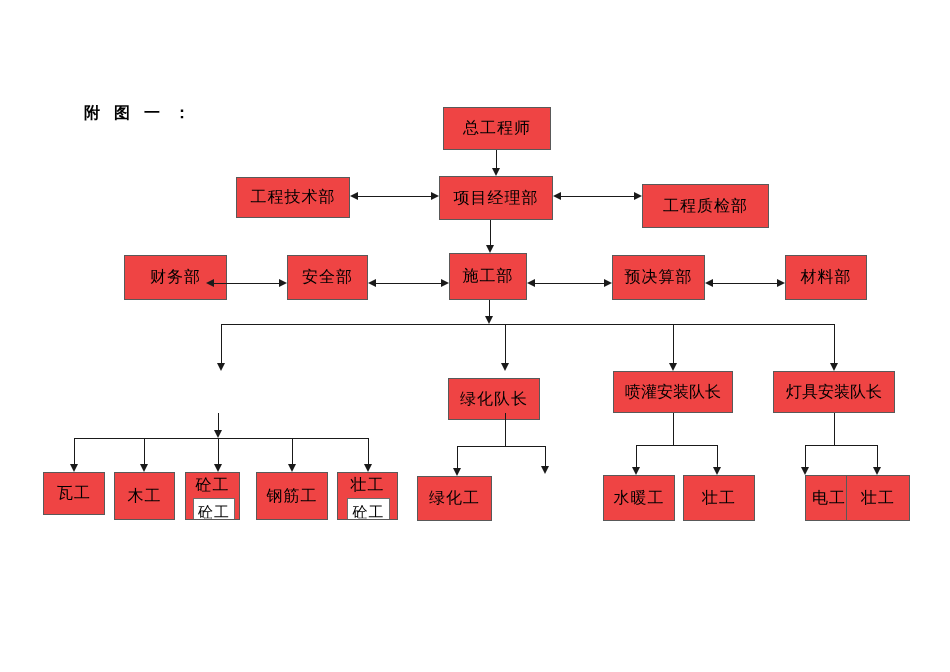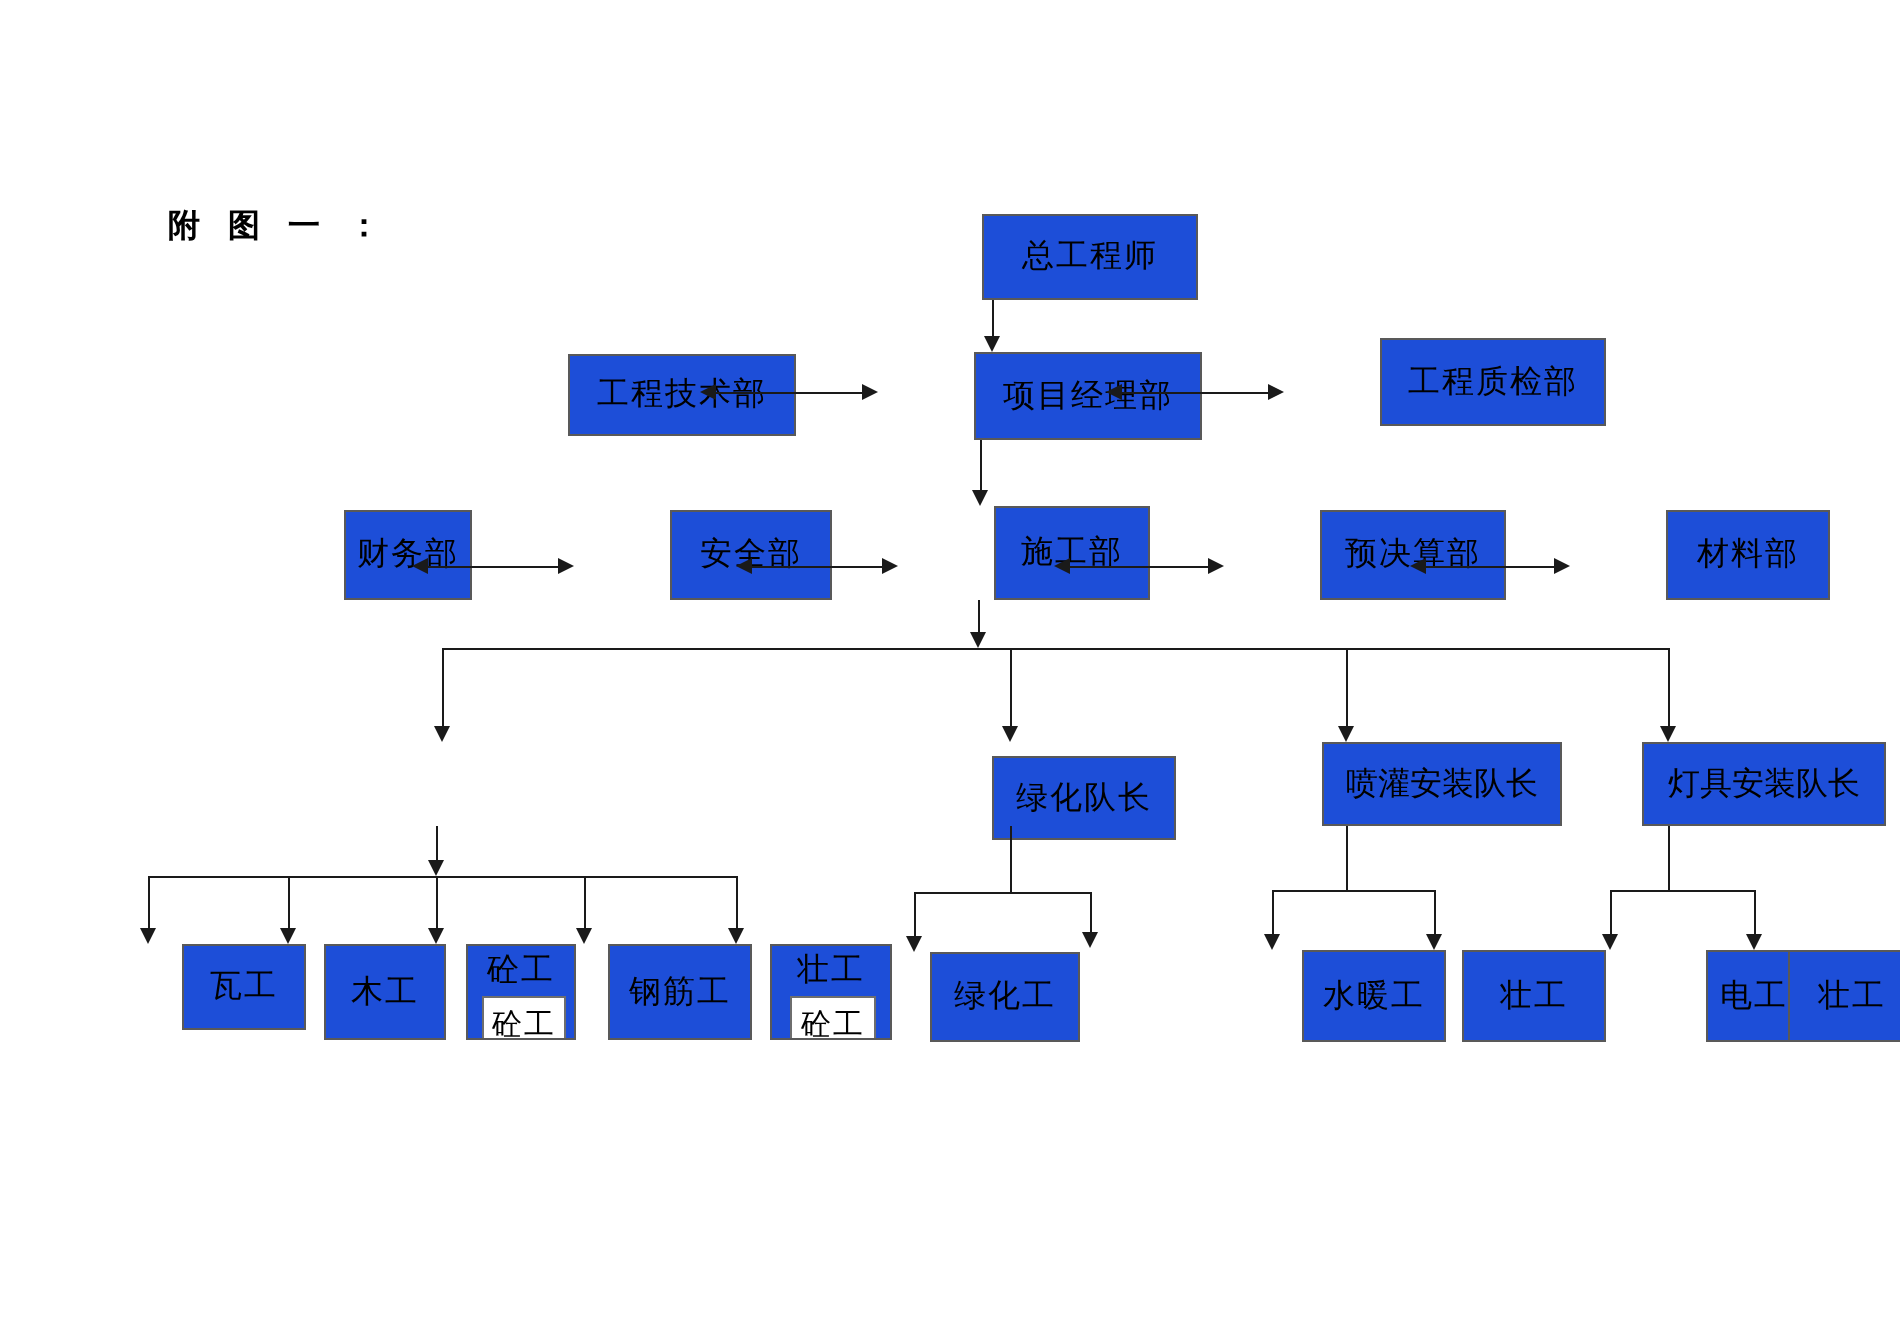--- a/index.html
+++ b/index.html
@@ -12,26 +12,25 @@
     overflow:hidden;
   }
   .fig-label{
     position:absolute;left:84px;top:103px;
     font-size:16px;font-weight:bold;letter-spacing:5px;
     color:#000;white-space:nowrap;
   }
   .node{
     position:absolute;
     border:1px solid #595959;
-    background:#1d4ed8;
+    background:#ef4444;
     display:flex;align-items:center;justify-content:center;
     font-size:16px;letter-spacing:1px;
     box-sizing:border-box;
     white-space:nowrap;
-    margin-left:48px;
   }
   .node.two-line{flex-direction:column;font-size:14px;line-height:1.2;letter-spacing:0;}
   .node.nested{display:block;overflow:hidden;text-align:center;}
   .node.nested .top-label{display:block;margin-top:2px;font-size:16px;}
   .inner-box{
     position:absolute;left:7px;right:4px;top:25px;height:32px;
     border:1px solid #6e6e6e;background:#fff;
     font-size:15px;text-align:center;padding-top:4px;
     box-sizing:border-box;
   }
@@ -51,25 +50,25 @@
   <div class="node" style="left:443px;top:107px;width:108px;height:43px;">
       <span>总工程师</span>
     </div>
 
   <div class="node" style="left:236px;top:177px;width:114px;height:41px;">
       <span>工程技术部</span>
     </div>
   <div class="node" style="left:439px;top:176px;width:114px;height:44px;">
       <span>项目经理部</span>
     </div>
-  <div class="node" style="left:642px;top:169px;width:113px;height:44px;">
+  <div class="node" style="left:642px;top:184px;width:127px;height:44px;">
       <span>工程质检部</span>
     </div>
 
-  <div class="node" style="left:124px;top:255px;width:64px;height:45px;">
+  <div class="node" style="left:124px;top:255px;width:103px;height:45px;">
       <span>财务部</span>
     </div>
   <div class="node" style="left:287px;top:255px;width:81px;height:45px;">
       <span>安全部</span>
     </div>
   <div class="node" style="left:449px;top:253px;width:78px;height:47px;">
       <span>施工部</span>
     </div>
   <div class="node" style="left:612px;top:255px;width:93px;height:45px;">
       <span>预决算部</span>

